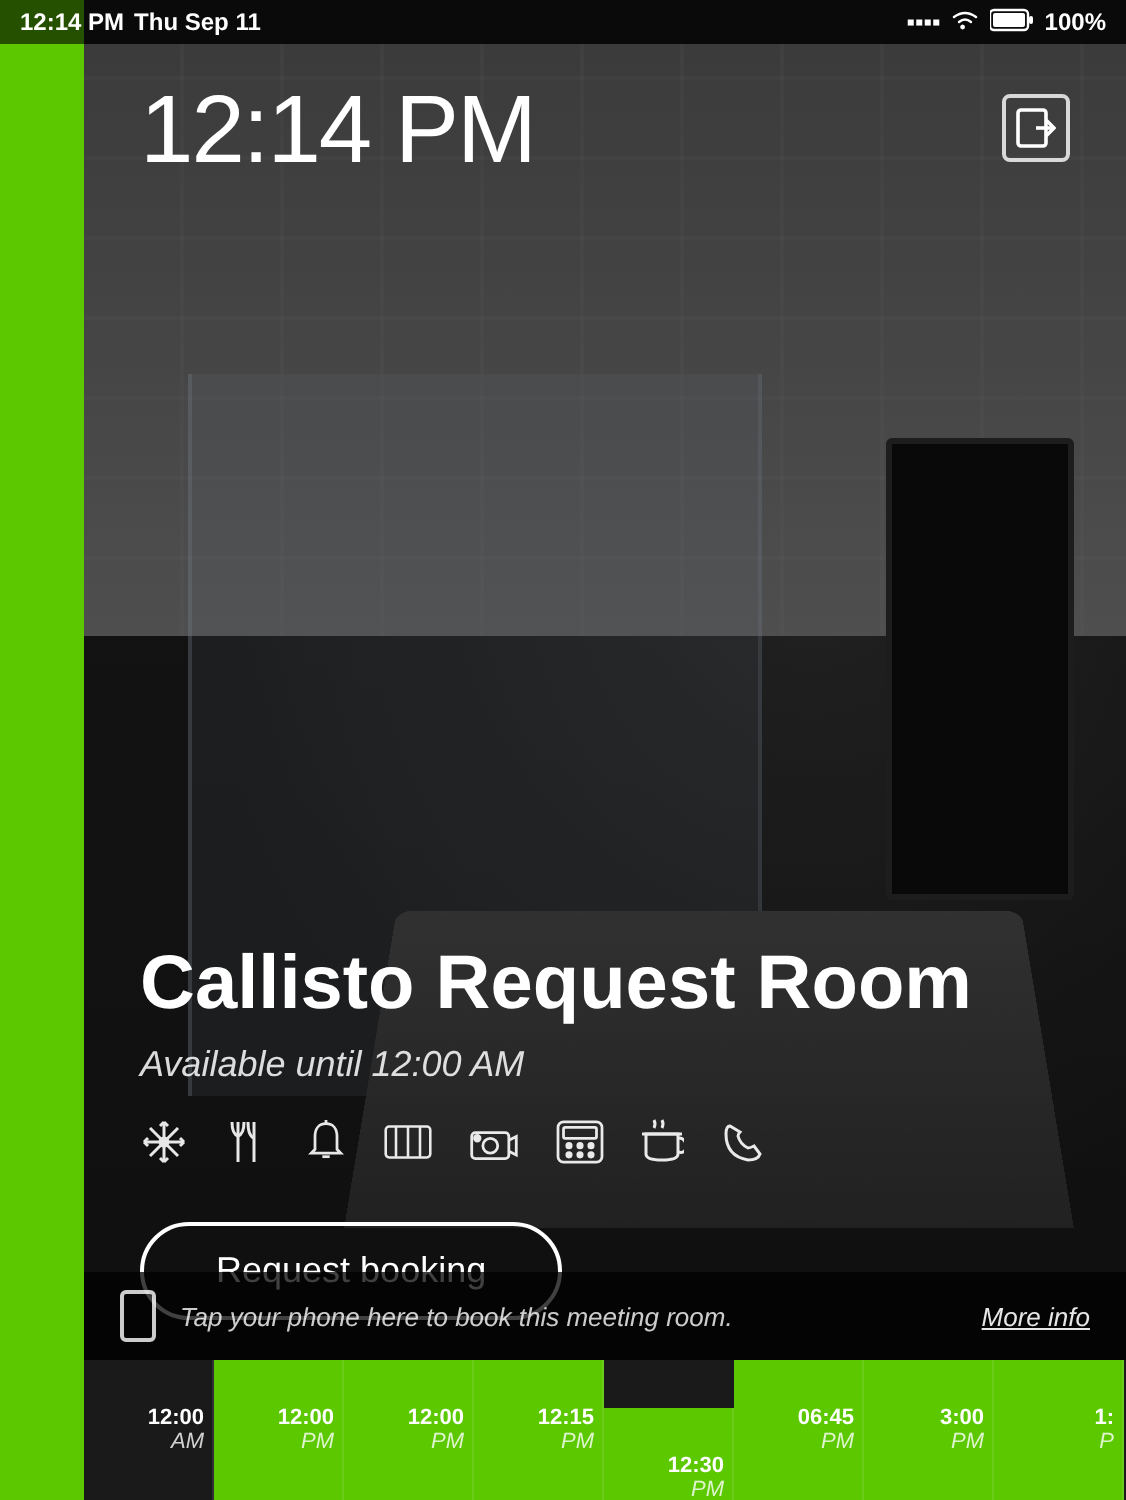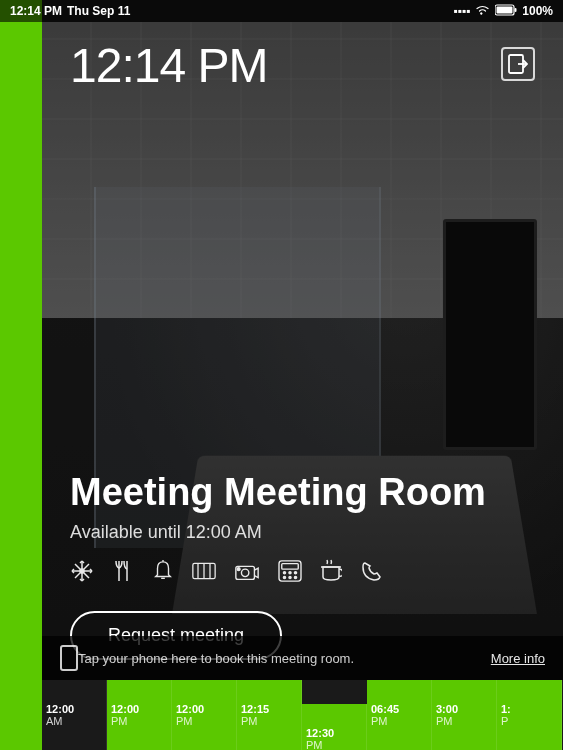--- a/index.html
+++ b/index.html
@@ -108,20 +108,21 @@
       font-weight: 700;
       color: white;
       line-height: 1.1;
       margin-bottom: 8px;
     }
 
     .room-status {
       font-size: 18px;
       color: rgba(255,255,255,0.85);
       font-weight: 400;
+      font-style: italic;
     }
 
     
     .amenity-icons {
       display: flex;
       gap: 18px;
       margin-bottom: 22px;
       align-items: center;
     }
 
@@ -150,20 +151,22 @@
       position: absolute;
       bottom: 70px;
       left: 42px;
       right: 0;
       height: 44px;
       background: rgba(0,0,0,0.75);
       z-index: 4;
       display: flex;
       align-items: center;
       padding: 0 18px;
+      gap: 12px;
+      font-style: italic;
     }
 
     .phone-icon {
       width: 18px;
       height: 26px;
       border: 2px solid rgba(255,255,255,0.8);
       border-radius: 3px;
       flex-shrink: 0;
     }
 
@@ -205,21 +208,21 @@
       display: flex;
       align-items: center;
       overflow: hidden;
       position: relative;
     }
 
     .timeline-slot {
       display: flex;
       flex-direction: column;
       justify-content: center;
-      align-items: flex-start;
+      align-items: flex-end;
       height: 100%;
       border-right: 1px solid rgba(255,255,255,0.1);
       flex-shrink: 0;
       padding: 0 4px;
     }
 
     .timeline-slot.available {
       background: #5bc800;
     }
 
@@ -233,20 +236,21 @@
       color: white;
       line-height: 1;
     }
 
     .slot-time-bottom {
       font-size: 11px;
       font-weight: 400;
       color: rgba(255,255,255,0.8);
       line-height: 1;
       margin-top: 1px;
+      font-style: italic;
     }
 
     
     .room-visual {
       position: absolute;
       top: 22px;
       left: 42px;
       right: 0;
       bottom: 70px;
       z-index: 0;
@@ -366,21 +370,21 @@
     <div class="exit-icon">
       <svg width="20" height="20" viewBox="0 0 20 20" fill="none" stroke="white" stroke-width="1.8">
         <rect x="1" y="1" width="14" height="18" rx="1.5"></rect>
         <line x1="10" y1="10" x2="19" y2="10"></line>
         <polyline points="15,6 19,10 15,14"></polyline>
       </svg>
     </div>
   </div>
 
   <div class="room-info">
-    <div class="room-name">Meeting Meeting Room</div>
+    <div class="room-name">Callisto Request Room</div>
     <div class="room-status">Available until 12:00 AM</div>
   </div>
 
   <div class="amenity-icons">
 
     <span class="amenity-icon">
       <svg width="24" height="24" viewBox="0 0 24 24" fill="none" stroke="white" stroke-width="1.5">
         <line x1="12" y1="2" x2="12" y2="22"></line>
         <line x1="2" y1="12" x2="22" y2="12"></line>
         <line x1="5" y1="5" x2="19" y2="19"></line>
@@ -456,21 +460,21 @@
       </svg>
     </span>
 
     <span class="amenity-icon">
       <svg width="24" height="24" viewBox="0 0 24 24" fill="none" stroke="white" stroke-width="1.5">
         <path d="M5 4 Q3 4 3 8 Q3 19 14 21 Q19 21 20 18 L17 14 Q15 15 14 15 Q10 13 9 9 Q9 8 10 7 Z"></path>
       </svg>
     </span>
   </div>
 
-  <button class="request-btn">Request meeting</button>
+  <button class="request-btn">Request booking</button>
 </div>
 
 <div class="tap-bar">
   <div class="phone-icon"></div>
   <span class="tap-text">Tap your phone here to book this meeting room.</span>
   <span class="more-info-link">More info</span>
 </div>
 
 <div class="timeline">
   <div class="timeline-sidebar"></div>

